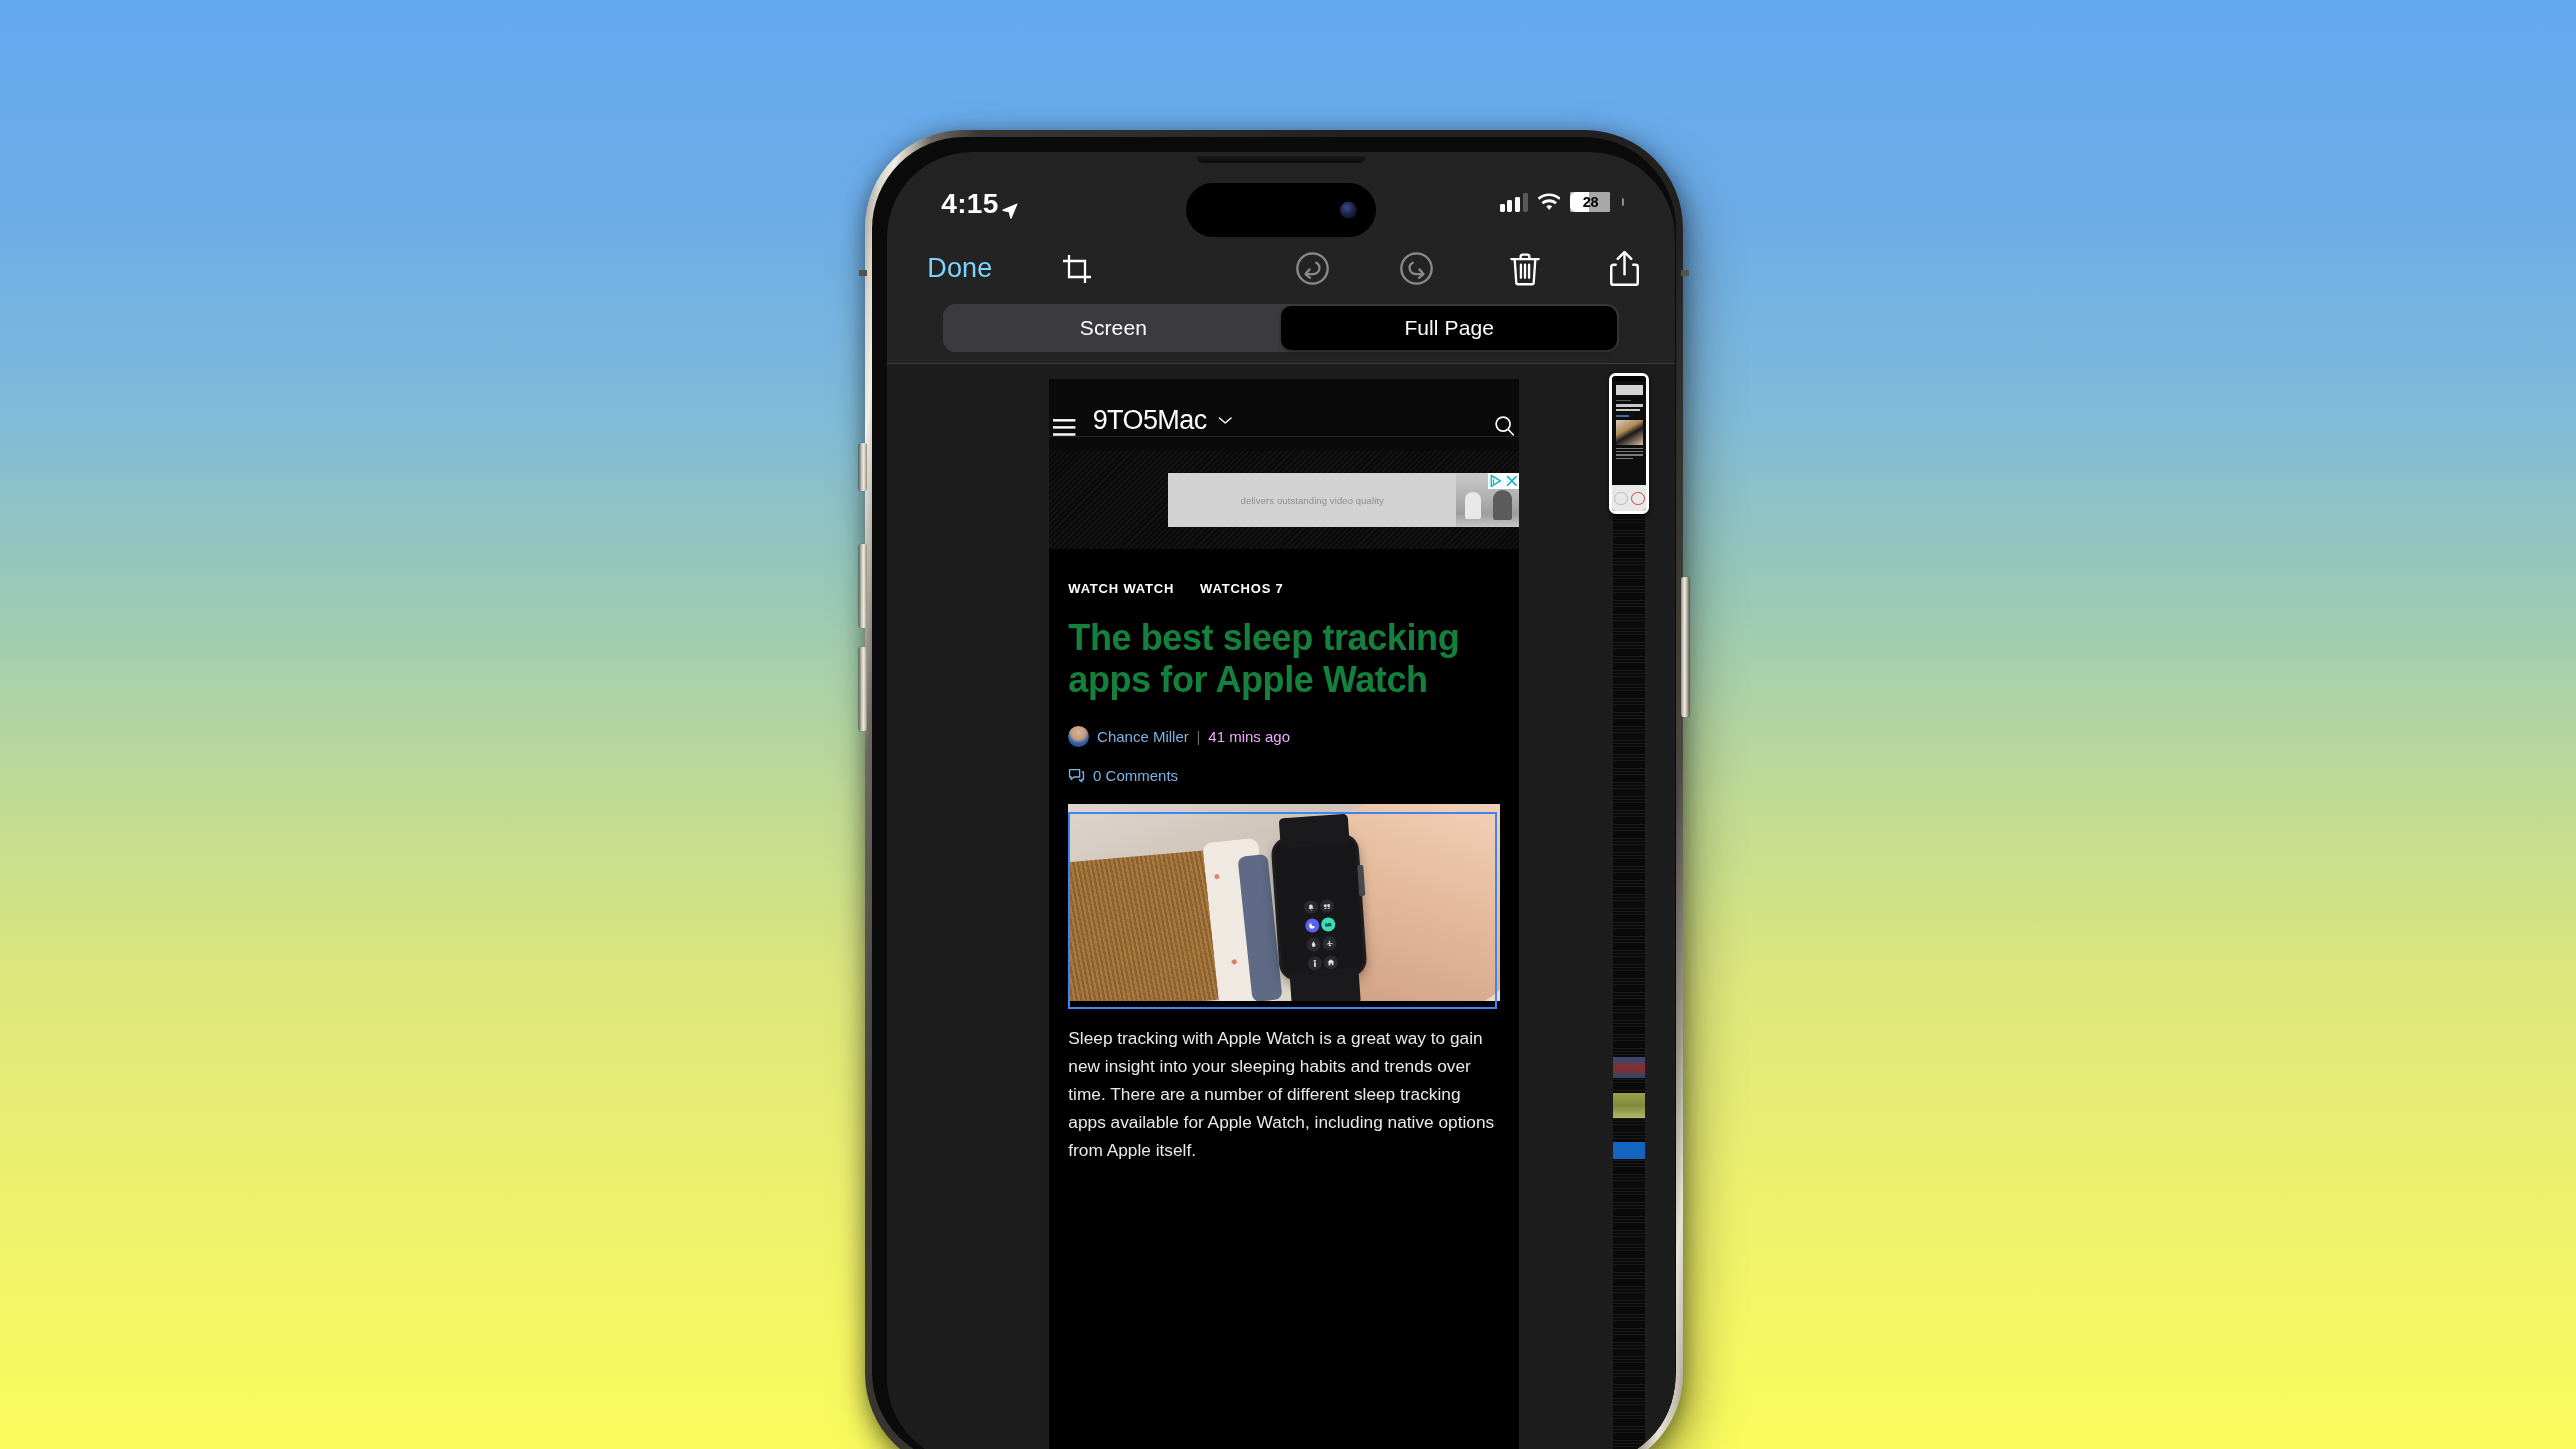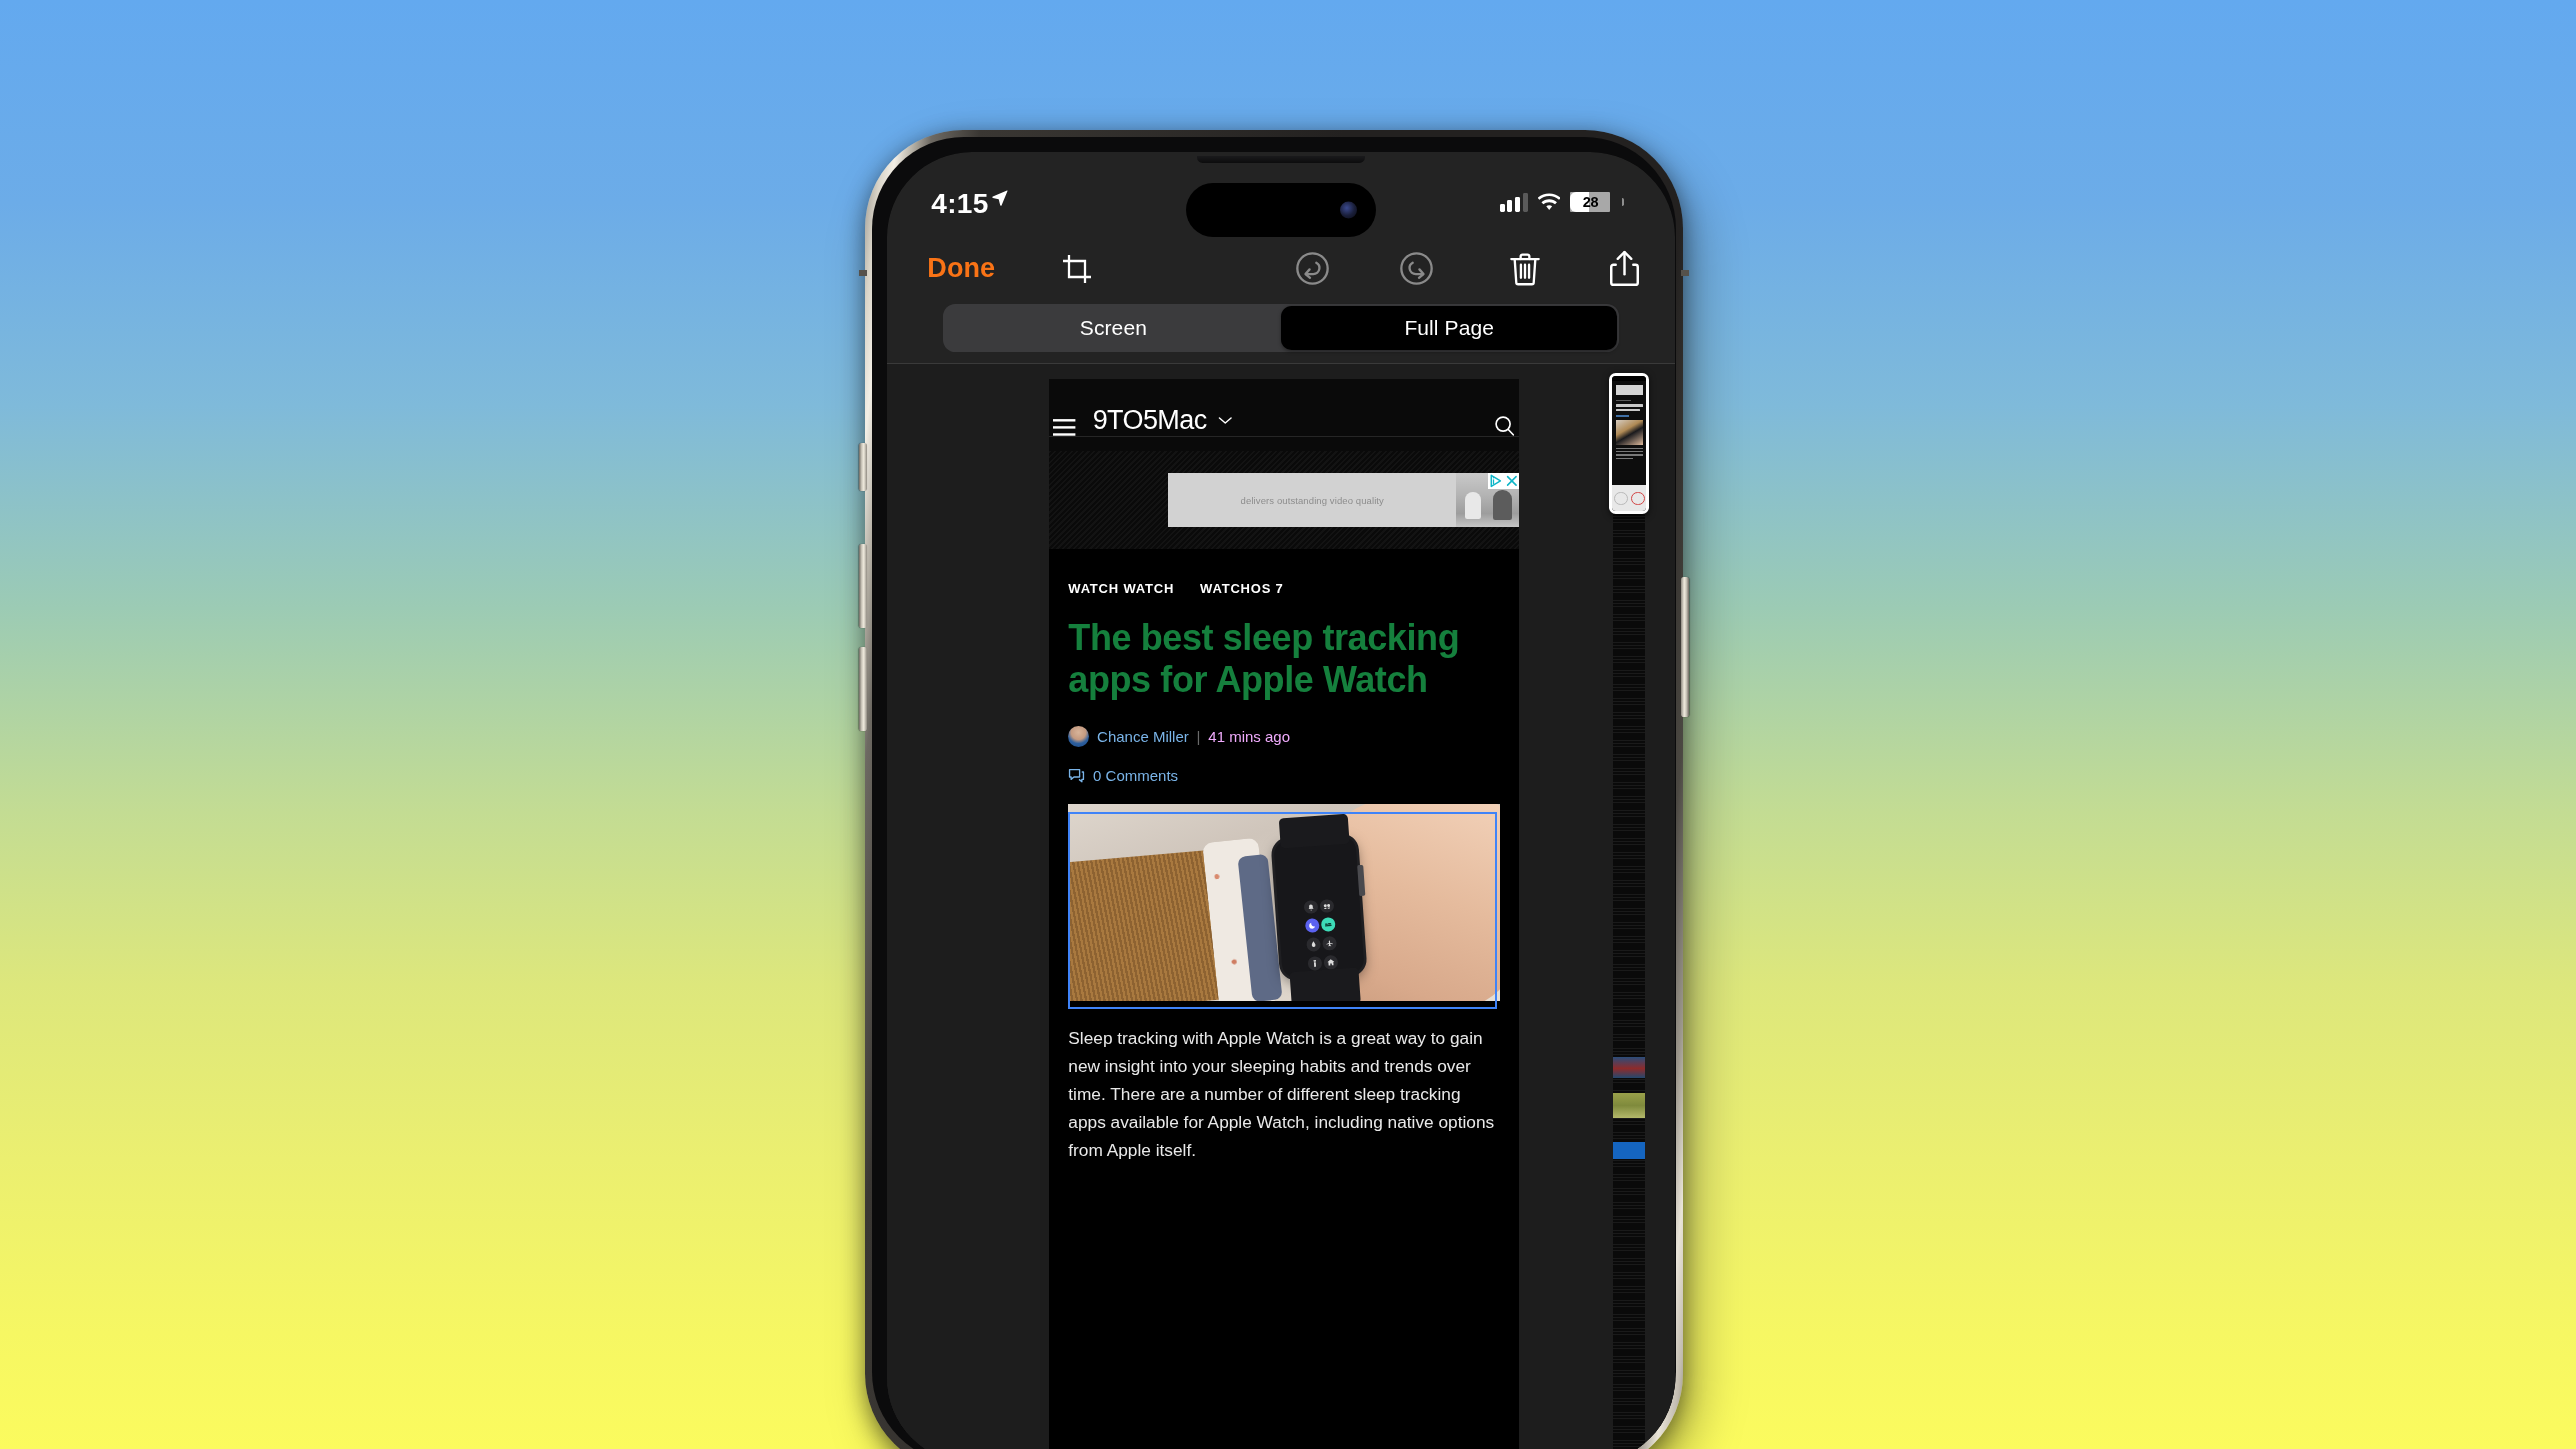--- a/index.html
+++ b/index.html
@@ -74,23 +74,23 @@
 
   
   .ui{ position:absolute; inset:0; background:#232323; color:#fff; }
 
   
   .statusbar{
     position:absolute; left:0; top:0; width:100%; height:85px;
     display:flex; align-items:center; z-index:10;
   }
   .sb-time{
-    position:absolute; left:44px; top:36px;
+    position:absolute; left:54px; top:36px;
     font-size:28px; font-weight:600; letter-spacing:0.3px;
-    display:flex; align-items:flex-start; gap:1px;
+    display:flex; align-items:flex-end; gap:1px;
   }
   .loc-arrow{ width:19px; height:19px; display:block; }
   .sb-right{
     position:absolute; right:51px; top:40px;
     display:flex; align-items:center; gap:10px;
   }
   .sig{ display:flex; align-items:flex-end; gap:2.8px; height:19px; }
   .sig i{ display:block; width:5px; background:#fff; border-radius:1.4px; }
   .sig i:nth-child(1){ height:7.3px; }
   .sig i:nth-child(2){ height:11.2px; }
@@ -126,21 +126,21 @@
     width:17px; height:17px; border-radius:50%;
     background:radial-gradient(circle at 40% 38%, #3b4a8f 0%, #1a1f3a 52%, #0a0a12 100%);
   }
 
   
   .toolbar{
     position:absolute; left:0; top:85px; width:100%; height:63px;
     display:flex; align-items:center; z-index:9;
   }
   .tb-done{
-    position:absolute; left:40px; font-size:27px; font-weight:700; color:#f97316;
+    position:absolute; left:40px; font-size:27px; font-weight:400; color:#7dd3fc;
     letter-spacing:0.1px;
   }
   .tb-crop{ position:absolute; left:174px; width:32px; height:32px; }
   .tb-undo{ position:absolute; left:408px; width:35px; height:35px; }
   .tb-redo{ position:absolute; left:512px; width:35px; height:35px; }
   .tb-trash{ position:absolute; left:622px; width:32px; height:36px; }
   .tb-share{ position:absolute; left:722px; width:31px; height:37px; }
 
   
   .segbar{ position:absolute; left:0; top:152px; width:100%; z-index:9; }

